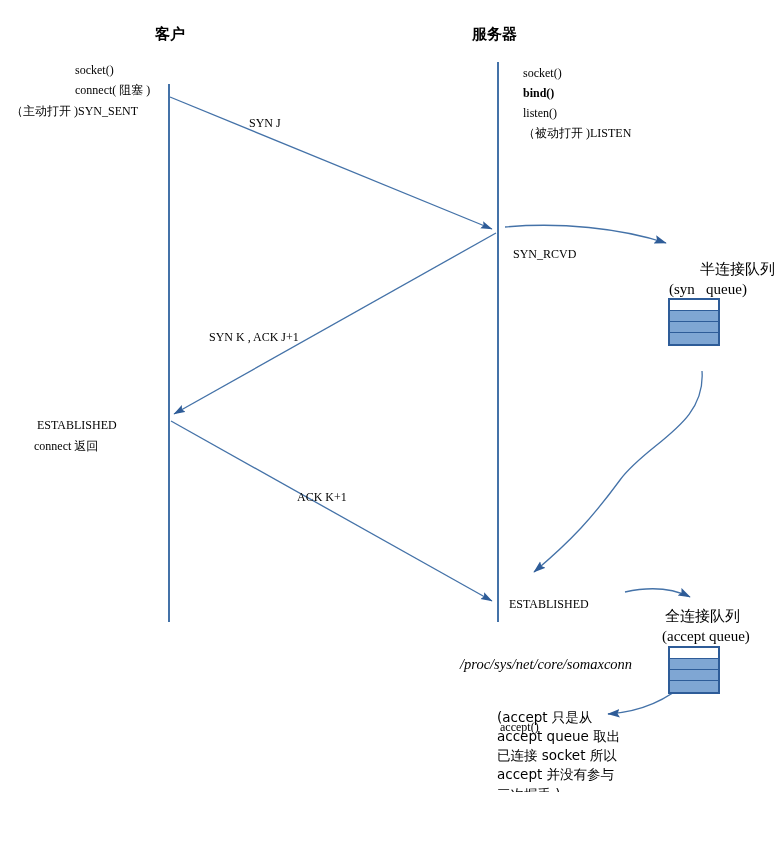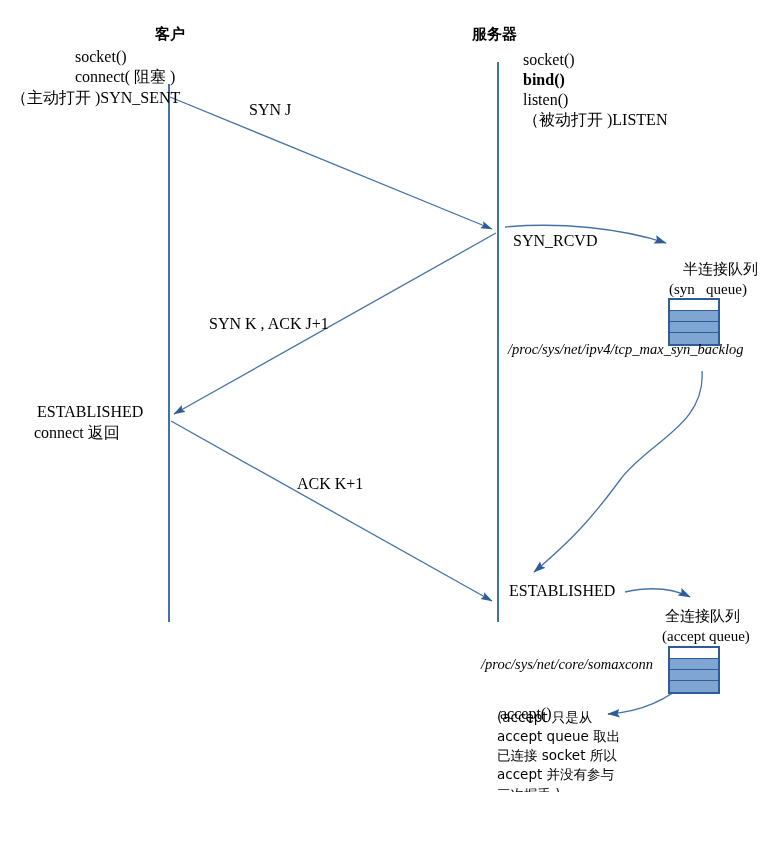--- a/index.html
+++ b/index.html
@@ -28,21 +28,21 @@
     position: absolute;
     white-space: pre;
     line-height: 1.25;
     color: #000;
   }
   .title {
     font-family: "DejaVu Sans", "Liberation Sans", sans-serif;
     font-weight: bold;
     font-size: 15px;
   }
-  .label-16 { font-size: 16px; }
+  .label-16 { font-size: 12px; margin-top: 16px; }
   .label-15 { font-size: 15px; }
   .mono-ital {
     font-family: "Liberation Serif", "DejaVu Serif", serif;
     font-style: italic;
     font-size: 14.5px;
   }
   .cjk {
     font-family: "DejaVu Sans", "Liberation Sans", sans-serif;
   }
   .mixed {
@@ -121,39 +121,38 @@
   <div class="txt mixed label-16" style="left:523px; top:110px;">（被动打开 )LISTEN</div>
 
   <div class="txt mixed label-16" style="left:513px; top:231px;">SYN_RCVD</div>
   <div class="txt mixed label-16" style="left:509px; top:581px;">ESTABLISHED</div>
   <div class="txt mixed label-16" style="left:500px; top:704px;">accept()</div>
 
   <div class="txt mixed label-16" style="left:249px; top:100px;">SYN J</div>
   <div class="txt mixed label-16" style="left:209px; top:314px;">SYN K , ACK J+1</div>
   <div class="txt mixed label-16" style="left:297px; top:474px;">ACK K+1</div>
 
-  <div class="txt cjk label-15" style="left:683px; top:260px;">半连接队列</div>
+  <div class="txt cjk label-15" style="left:700px; top:260px;">半连接队列</div>
   <div class="txt mixed label-15" style="left:669px; top:280px;">(syn   queue)</div>
   <div class="queue" style="left:668px; top:298px;">
     <div class="cell empty"></div>
     <div class="cell filled"></div>
     <div class="cell filled"></div>
     <div class="cell filled"></div>
   </div>
-  <div class="txt mono-ital" style="left:508px; top:340px;">/proc/sys/net/ipv4/tcp_max_syn_backlog</div>
 
   <div class="txt cjk label-15" style="left:665px; top:607px;">全连接队列</div>
   <div class="txt mixed label-15" style="left:662px; top:627px;">(accept queue)</div>
   <div class="queue" style="left:668px; top:646px;">
     <div class="cell empty"></div>
     <div class="cell filled"></div>
     <div class="cell filled"></div>
     <div class="cell filled"></div>
   </div>
-  <div class="txt mono-ital" style="left:481px; top:655px;text-align:center;">/proc/sys/net/core/somaxconn</div>
+  <div class="txt mono-ital" style="left:460px; top:655px;text-align:center;">/proc/sys/net/core/somaxconn</div>
 
   <div class="note-block" style="left:497px; top:708px;">(accept 只是从
 accept queue 取出
 已连接 socket 所以
 accept 并没有参与
 三次握手 )</div>
 
 </div>
 
 </body></html>

